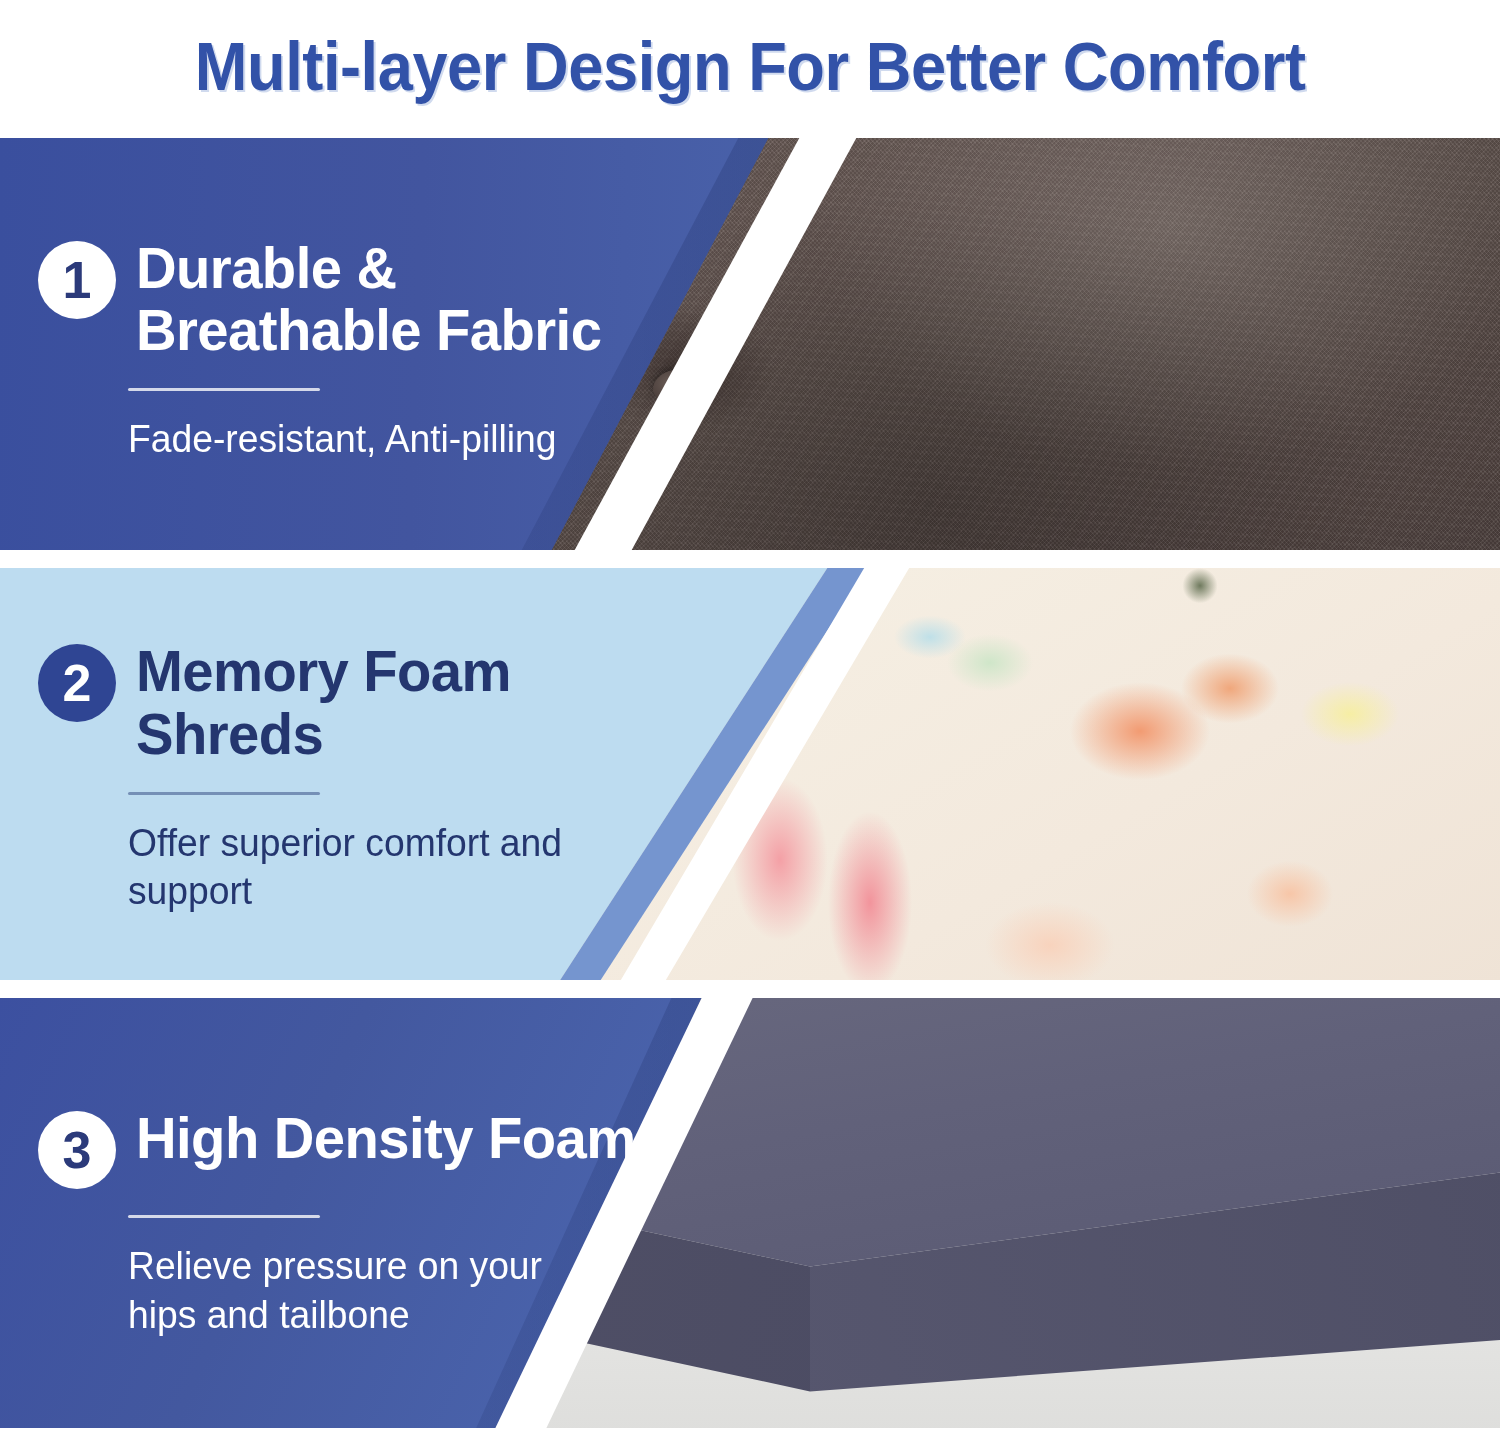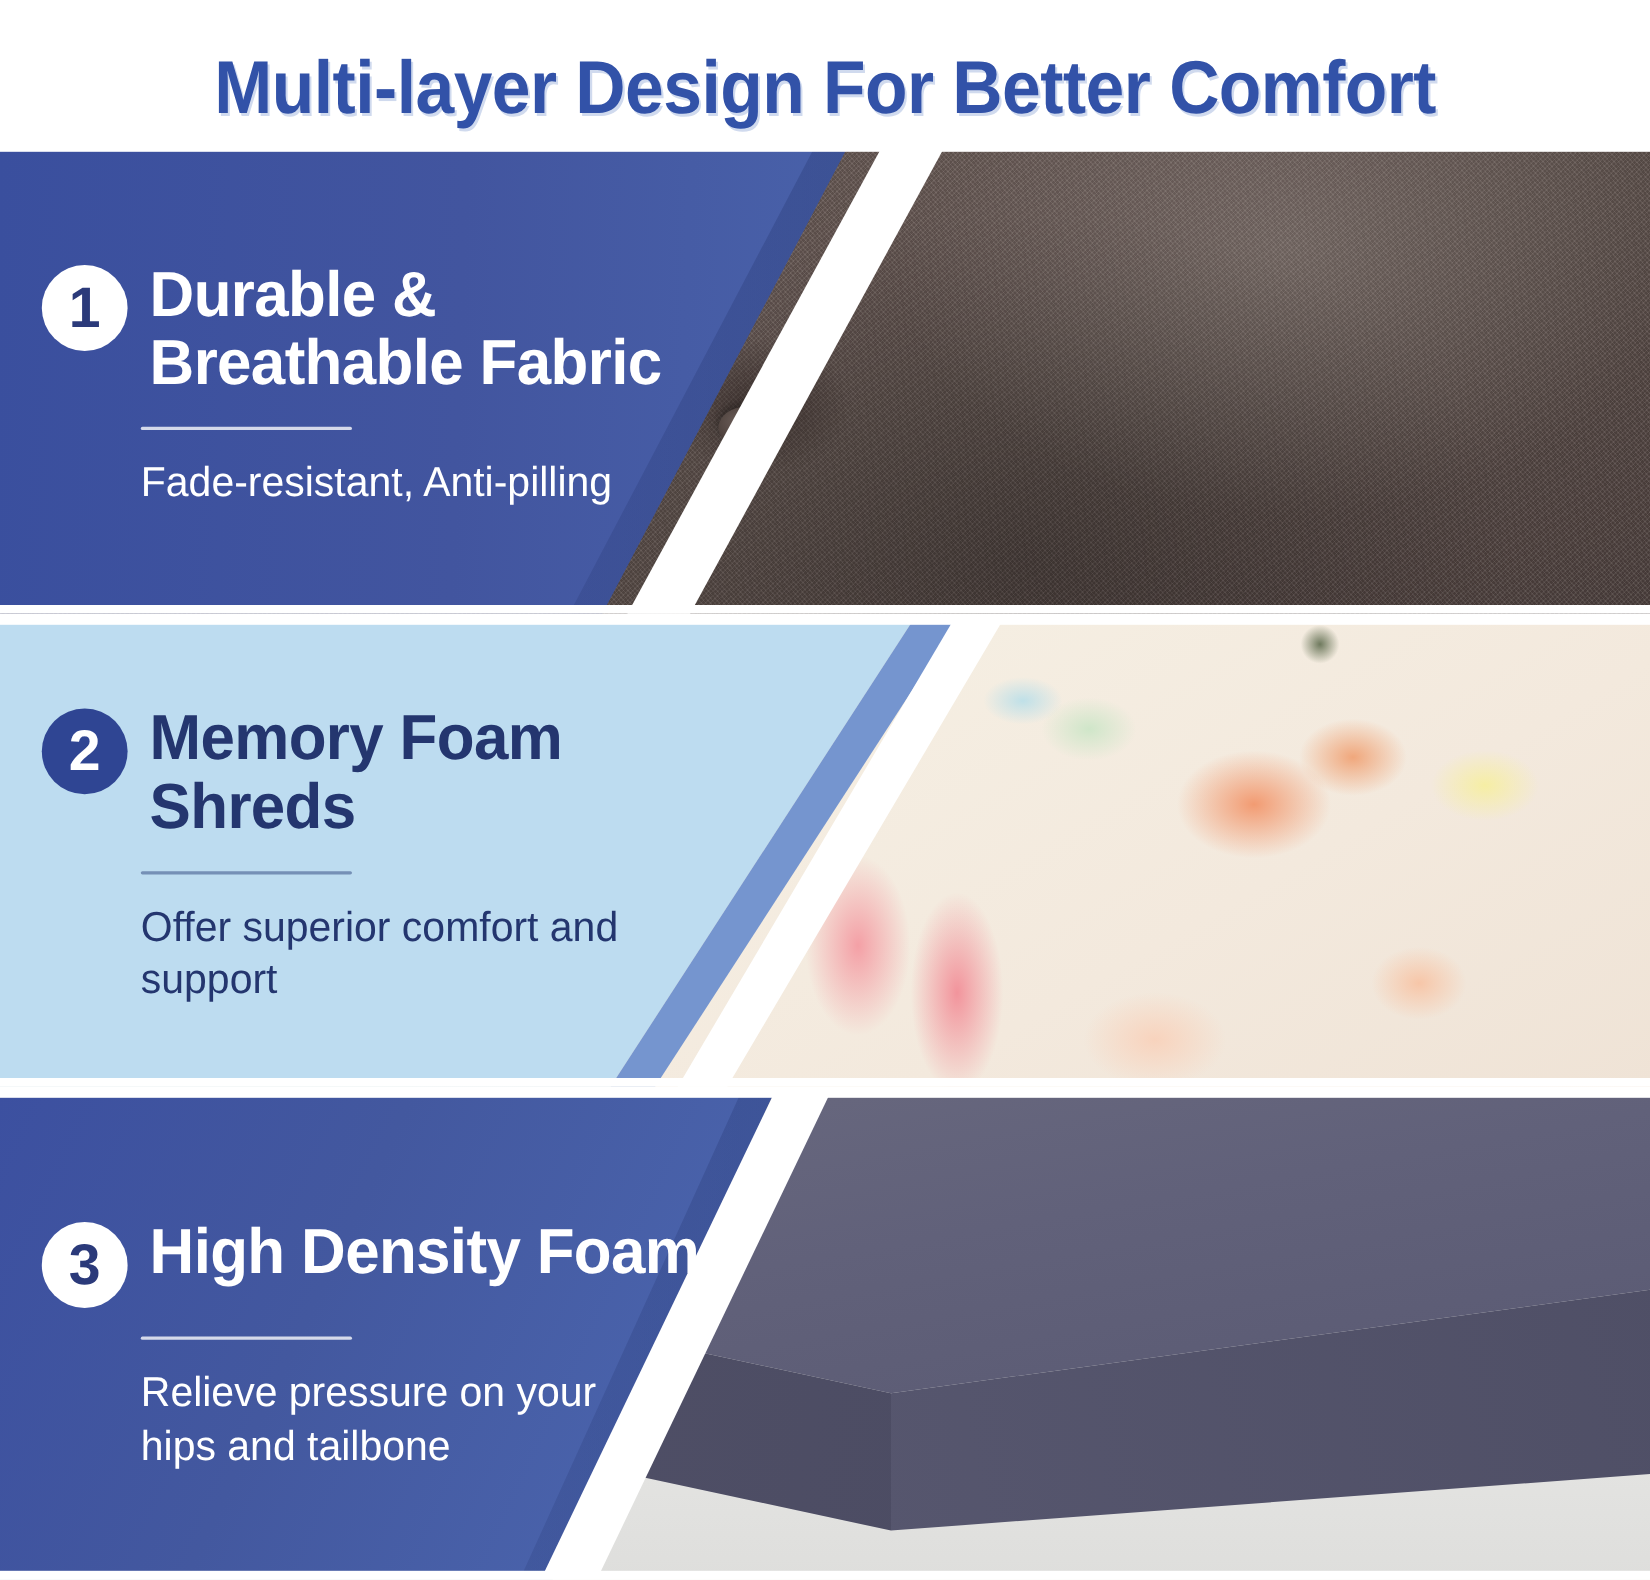--- a/index.html
+++ b/index.html
@@ -17,21 +17,21 @@
     width: 1500px;
     height: 1436px;
     background: #ffffff;
     overflow: hidden;
   }
 
   
   .title-bar {
     position: absolute;
     left: 0;
-    top: 16px;
+    top: 2px;
     width: 1500px;
     height: 128px;
     display: flex;
     align-items: center;
     justify-content: center;
     background: #ffffff;
   }
   .title-text {
     font-size: 68px;
     font-weight: bold;

